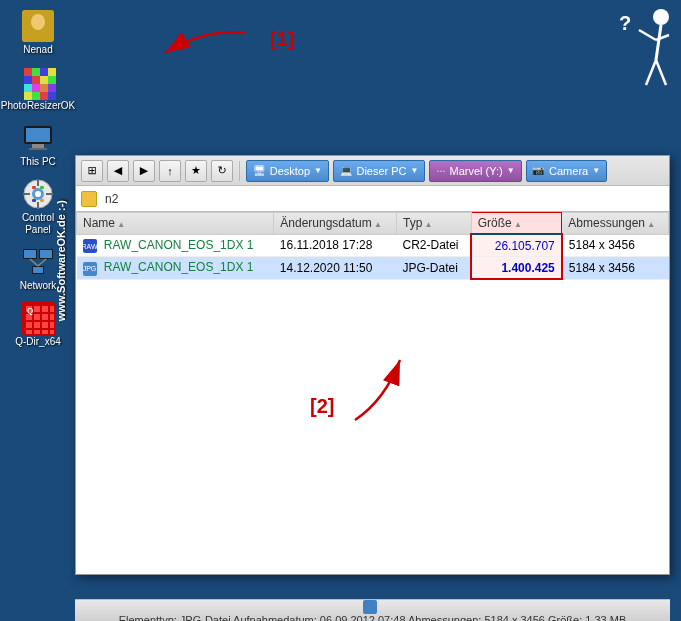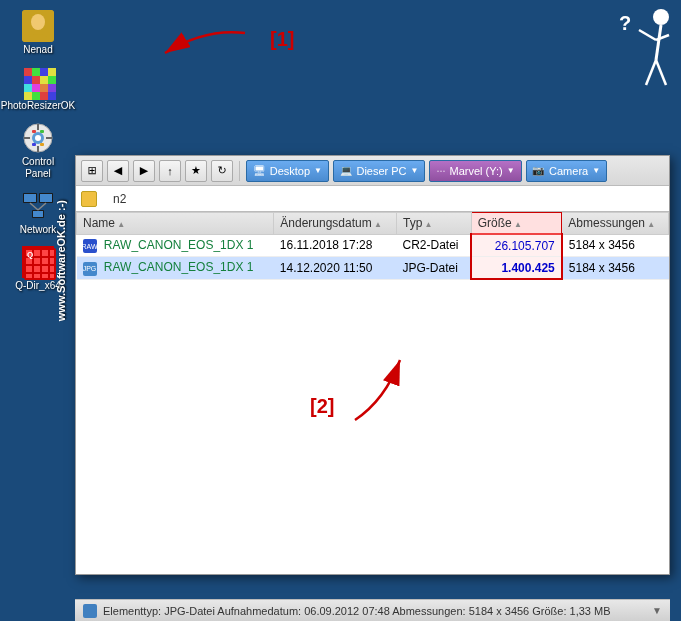--- a/index.html
+++ b/index.html
@@ -171,21 +171,21 @@
       font-size: 8px;
     }
 
     
     .address-bar {
       background: white;
       border-bottom: 1px solid #bbb;
       padding: 3px 5px;
       display: flex;
       align-items: center;
-      gap: 16px;
+      gap: 8px;
       height: 26px;
     }
     .address-bar .folder-icon {
       width: 16px;
       height: 16px;
       background: #f0c040;
       border: 1px solid #c0a020;
       border-radius: 2px;
       flex-shrink: 0;
     }
@@ -256,20 +256,21 @@
       left: 75px;
       width: 595px;
       height: 22px;
       background: linear-gradient(to bottom, #e8e8e8, #d0d0d0);
       border-top: 1px solid #bbb;
       display: flex;
       align-items: center;
       padding: 0 8px;
       font-size: 11px;
       color: #333;
+      flex-direction: column;
     }
     .status-bar .status-icon {
       width: 14px;
       height: 14px;
       background: #4080c0;
       border-radius: 2px;
       margin-right: 6px;
       flex-shrink: 0;
     }
     .status-bar .status-dropdown {
@@ -341,20 +342,31 @@
           <rect width="8" height="8" x="24" y="16" fill="#8040e0"></rect>
           <rect width="8" height="8" x="0" y="24" fill="#e0e040"></rect>
           <rect width="8" height="8" x="8" y="24" fill="#40e040"></rect>
           <rect width="8" height="8" x="16" y="24" fill="#e04040"></rect>
           <rect width="8" height="8" x="24" y="24" fill="#4040e0"></rect>
         </svg>
       </div>
       <span class="icon-label">PhotoResizerOK</span>
     </div>
 
+    <div class="desktop-icon thispc-icon">
+      <div class="icon-img">
+        <svg width="32" height="32" viewBox="0 0 32 32">
+          <rect x="2" y="4" width="28" height="18" fill="#1a1a1a" rx="2"></rect>
+          <rect x="4" y="6" width="24" height="14" fill="#4488cc"></rect>
+          <rect x="10" y="22" width="12" height="4" fill="#888"></rect>
+          <rect x="7" y="26" width="18" height="2" fill="#666"></rect>
+        </svg>
+      </div>
+      <span class="icon-label">This PC</span>
+    </div>
 
     <div class="desktop-icon controlpanel-icon">
       <div class="icon-img">
         <svg width="32" height="32" viewBox="0 0 32 32">
           <circle cx="16" cy="16" r="14" fill="#e8e8e8" stroke="#aaa" stroke-width="1"></circle>
           <circle cx="16" cy="16" r="6" fill="#5b9bd5"></circle>
           <rect x="15" y="2" width="2" height="6" fill="#666"></rect>
           <rect x="15" y="24" width="2" height="6" fill="#666"></rect>
           <rect x="2" y="15" width="6" height="2" fill="#666"></rect>
           <rect x="24" y="15" width="6" height="2" fill="#666"></rect>
@@ -498,21 +510,21 @@
         </thead>
         <tbody>
 
           <tr class="">
             <td>
               <span class="raw-file-icon" style="background:#2a50cc;color:white;font-size:7px;padding:1px 2px;border-radius:2px;margin-right:4px;">RAW</span>
               <span class="blue-text">RAW_CANON_EOS_1DX 1</span>
             </td>
             <td>16.11.2018 17:28</td>
             <td>CR2-Datei</td>
-            <td style="text-align:right;background:#fff0f0;border-left:2px solid #cc0000;border-right:2px solid #cc0000;border-top:2px solid #ef4444;">
+            <td style="text-align:right;background:#fff0f0;border-left:2px solid #cc0000;border-right:2px solid #cc0000;border-top:2px solid #0c4a6e;">
               <span class="size-value">26.105.707</span>
             </td>
             <td>5184 x 3456</td>
           </tr>
 
           <tr class="selected">
             <td>
               <span class="raw-file-icon" style="background:#4488cc;color:white;font-size:7px;padding:1px 2px;border-radius:2px;margin-right:4px;">JPG</span>
               <span class="blue-text">RAW_CANON_EOS_1DX 1</span>
             </td>

